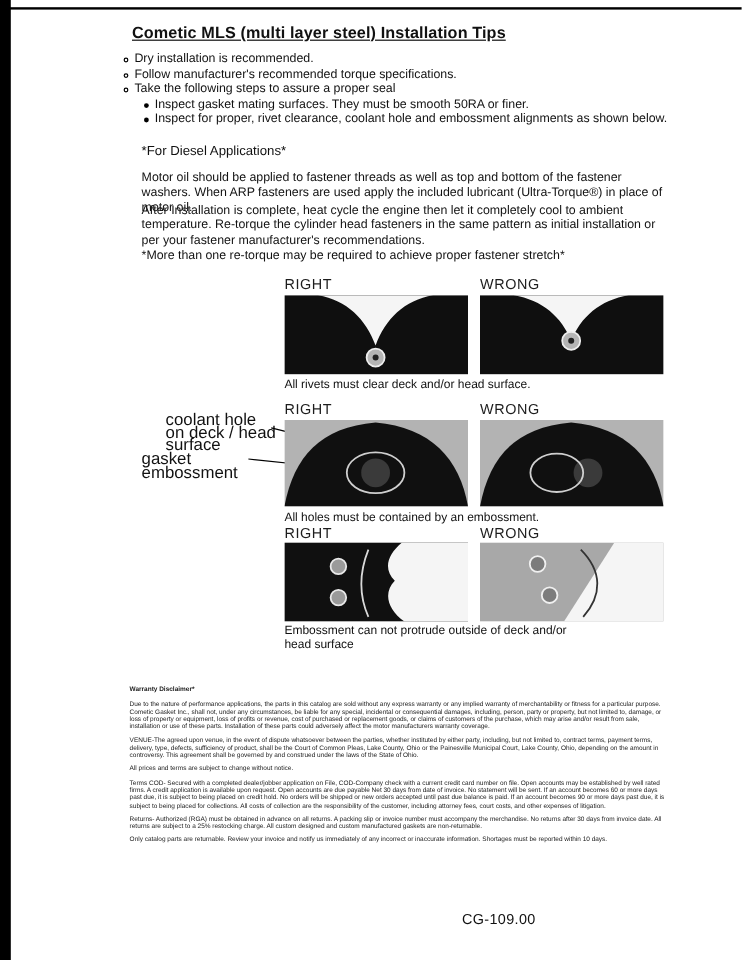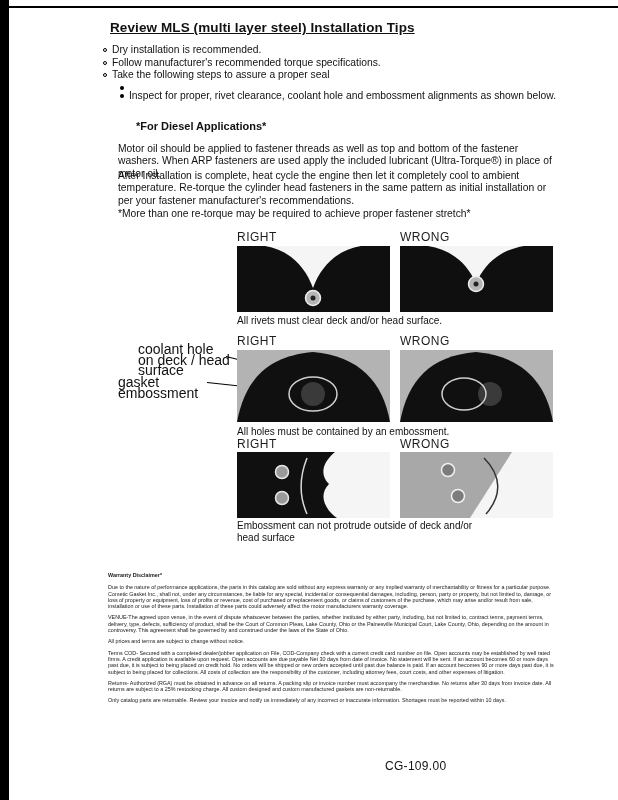--- a/index.html
+++ b/index.html
@@ -27,21 +27,21 @@
   .b-marker {
     width:4px; height:4px; border:1px solid #000; border-radius:50%;
     display:inline-block; margin:4px 5px 0 0; flex:0 0 auto;
   }
   .sub { margin-left:17px; }
   .s-marker {
     width:4px; height:4px; background:#000; border-radius:50%;
     display:inline-block; margin:4px 5px 0 0; flex:0 0 auto;
   }
 
-  .diesel-heading { left:136px; top:120px; font-size:11px; font-weight:bold; }
+  .diesel-heading { left:118px; top:120px; font-size:11px; font-weight:normal; }
   .para { left:118px; width:440px; font-size:10.3px; line-height:12.3px; }
   .p1 { top:143px; }
   .p2 { top:170px; }
   .note { top:208px; }
 
   .diag-label {
     width:153px; text-align:left;
     font-size:12px; color:#1d1d1d; letter-spacing:.5px;
   }
   .diag-svg { display:block; }
@@ -57,37 +57,38 @@
   .footer-code { left:385px; top:759px; font-size:12px; color:#111; letter-spacing:.3px; }
 </style>
 </head>
 <body>
 
 <div>
 
   <div class="abs spine"></div>
   <div class="abs top-rule"></div>
 
-  <h1 class="abs title">Review MLS (multi layer steel) Installation Tips</h1>
+  <h1 class="abs title">Cometic MLS (multi layer steel) Installation Tips</h1>
 
   <div class="abs bullets">
     <div class="b-row">
       <span class="b-marker"></span>
       <span>Dry installation is recommended.</span>
     </div>
     <div class="b-row">
       <span class="b-marker"></span>
       <span>Follow manufacturer's recommended torque specifications.</span>
     </div>
     <div class="b-row">
       <span class="b-marker"></span>
       <span>Take the following steps to assure a proper seal</span>
     </div>
     <div class="b-row sub">
       <span class="s-marker"></span>
+      <span>Inspect gasket mating surfaces.  They must be smooth 50RA or finer.</span>
     </div>
     <div class="b-row sub">
       <span class="s-marker"></span>
       <span>Inspect for proper, rivet clearance, coolant hole and embossment alignments as shown below.</span>
     </div>
   </div>
 
   <div class="abs diesel-heading">*For Diesel Applications*</div>
   <p class="abs para p1">Motor oil should be applied to fastener threads as well as top and bottom of the fastener washers. When ARP fasteners are used apply the included lubricant (Ultra-Torque®) in place of motor oil.</p>
   <p class="abs para p2">After Installation is complete, heat cycle the engine then let it completely cool to ambient temperature. Re-torque the cylinder head fasteners in the same pattern as initial installation or per your fastener manufacturer's recommendations.</p>

